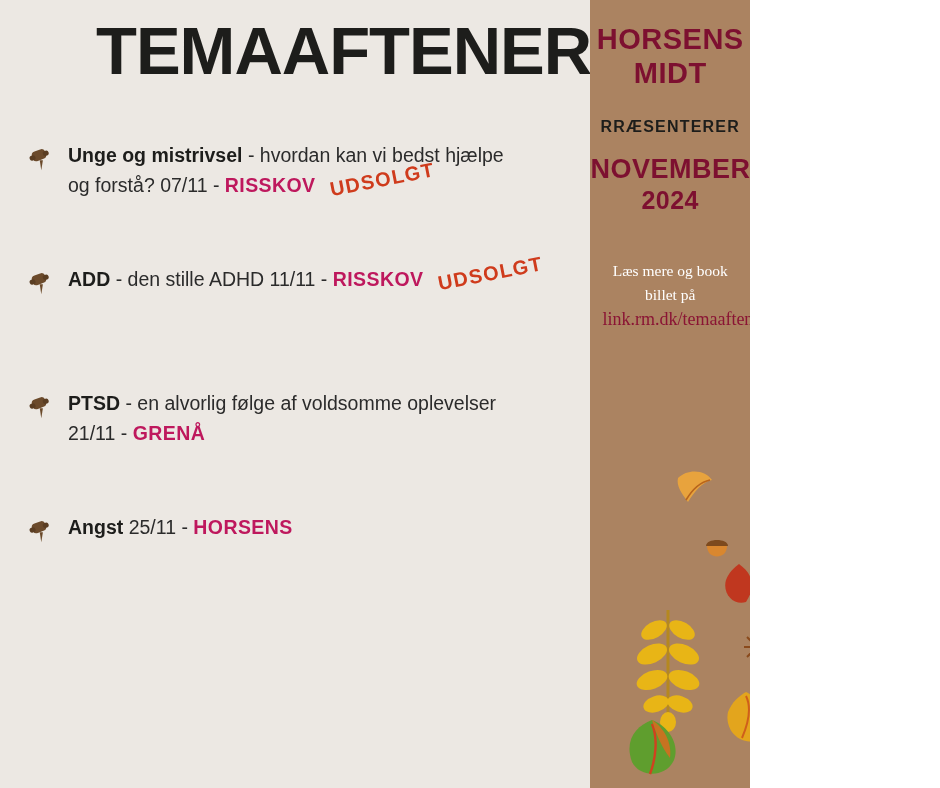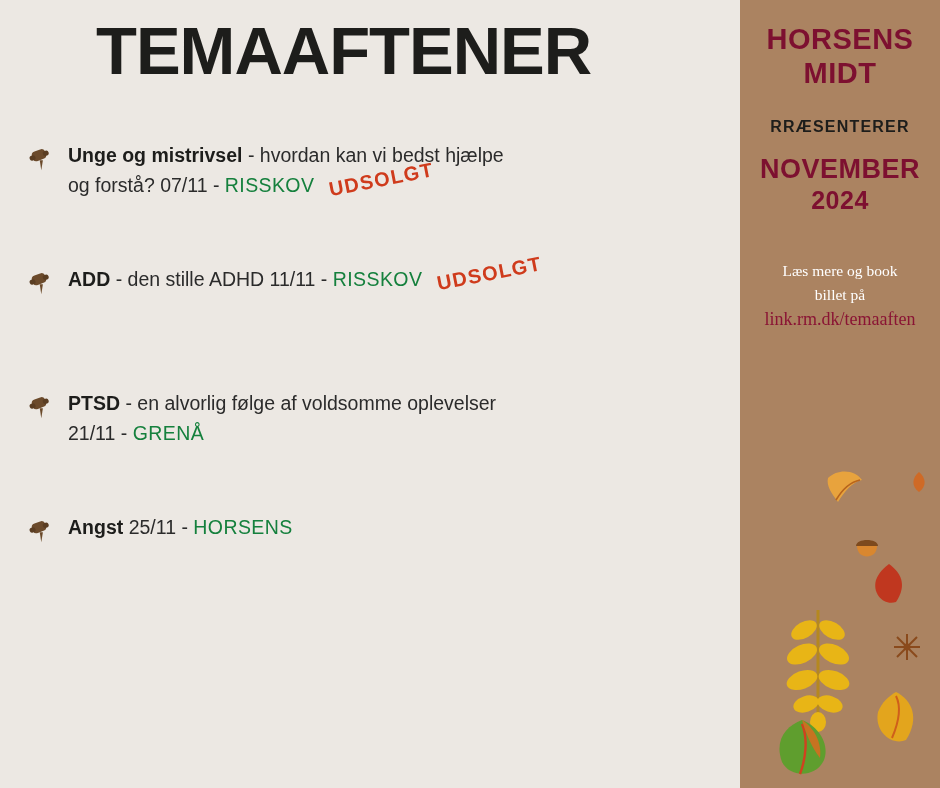--- a/index.html
+++ b/index.html
@@ -3,21 +3,21 @@
 <meta charset="utf-8">
 <style>
   * { box-sizing: border-box; margin: 0; padding: 0; }
   html, body {
     width: 940px; height: 788px;
     font-family: "Liberation Sans", sans-serif;
     overflow: hidden;
   }
   .poster {
     position: relative;
-    width: 940px; height: 788px;
+    width: 750px; height: 788px;
     background: #ece8e3;
     display: flex;
   }
   
   .left {
     position: relative;
     width: 740px;
     height: 788px;
     background: #ece8e3;
     padding: 0;
@@ -54,22 +54,22 @@
   .evt-line {
     font-size: 19.5px;
     line-height: 30px;
     color: #2b2b2b;
     white-space: nowrap;
   }
   .evt-line.second { padding-left: 0; }
   .evt-line.indent { padding-left: 8px; }
   .b { font-weight: bold; color: #1d1d1b; }
   .city {
-    color: #15803d;
-    font-weight: normal;
+    color: #be185d;
+    font-weight: bold;
     letter-spacing: 0.4px;
   }
   .soldout {
     display: inline-block;
     color: #cf3b1c;
     font-weight: bold;
     font-size: 20px;
     letter-spacing: 1.2px;
     transform: rotate(-11deg);
     transform-origin: left bottom;

